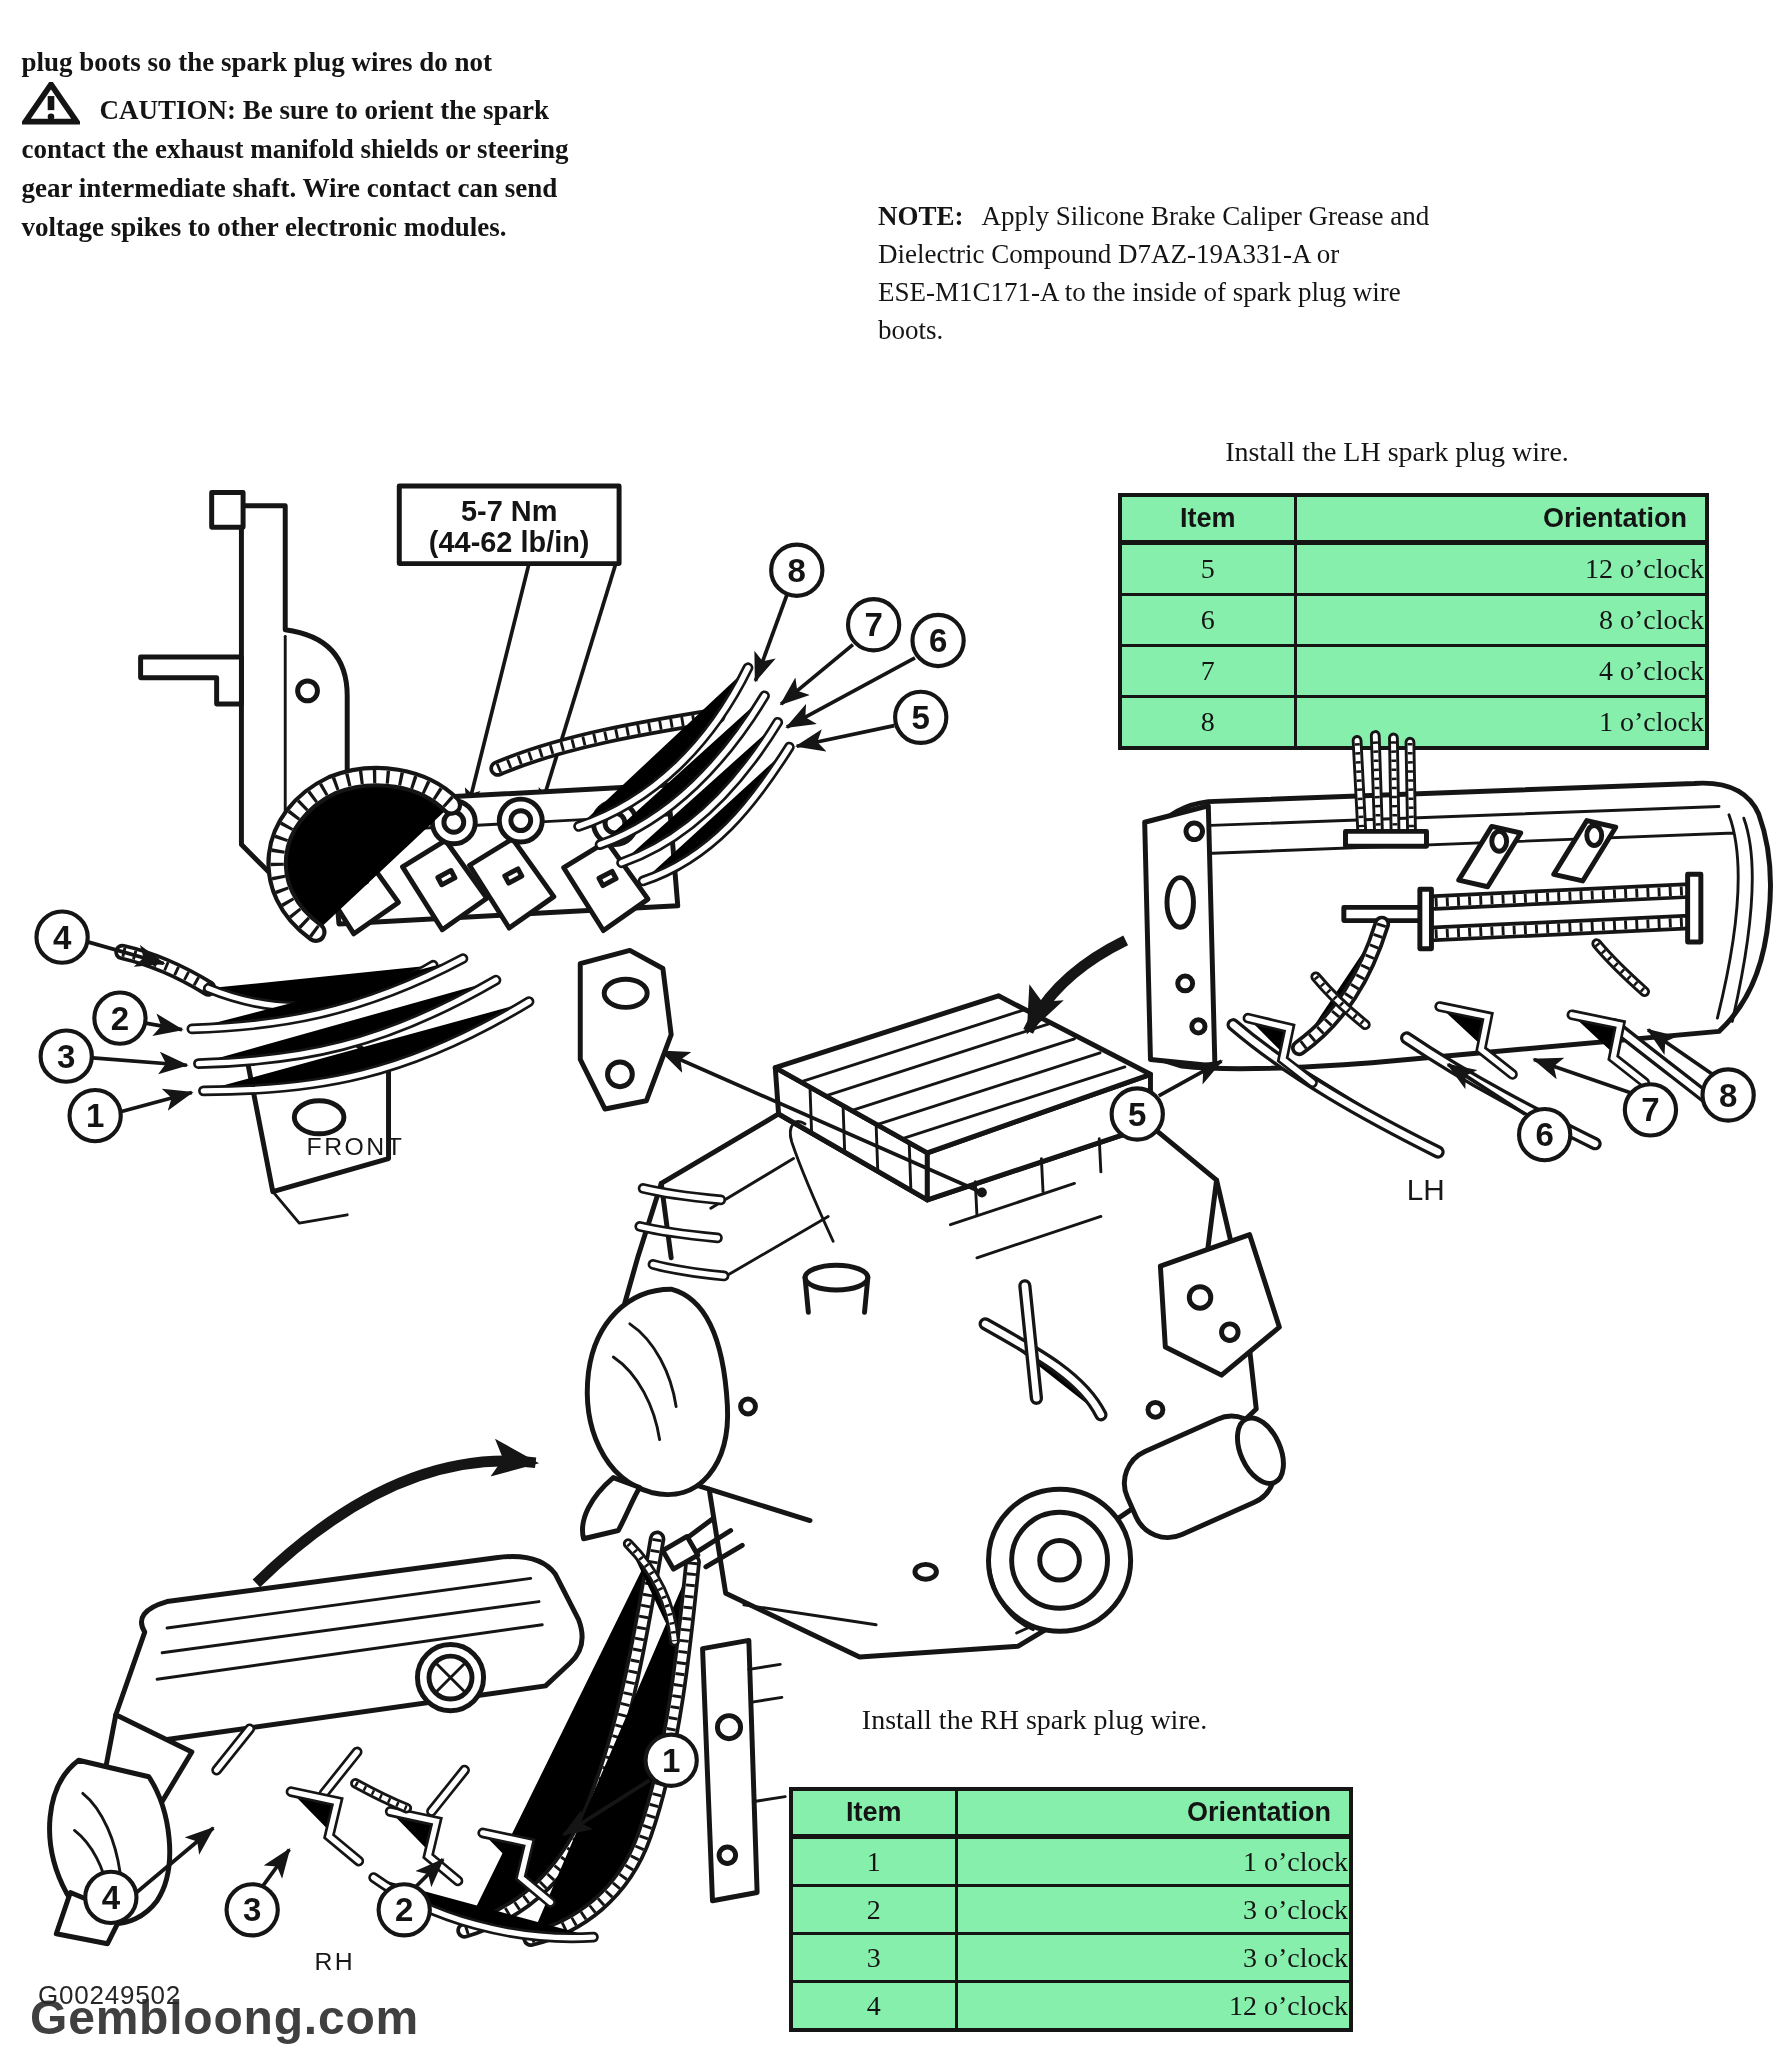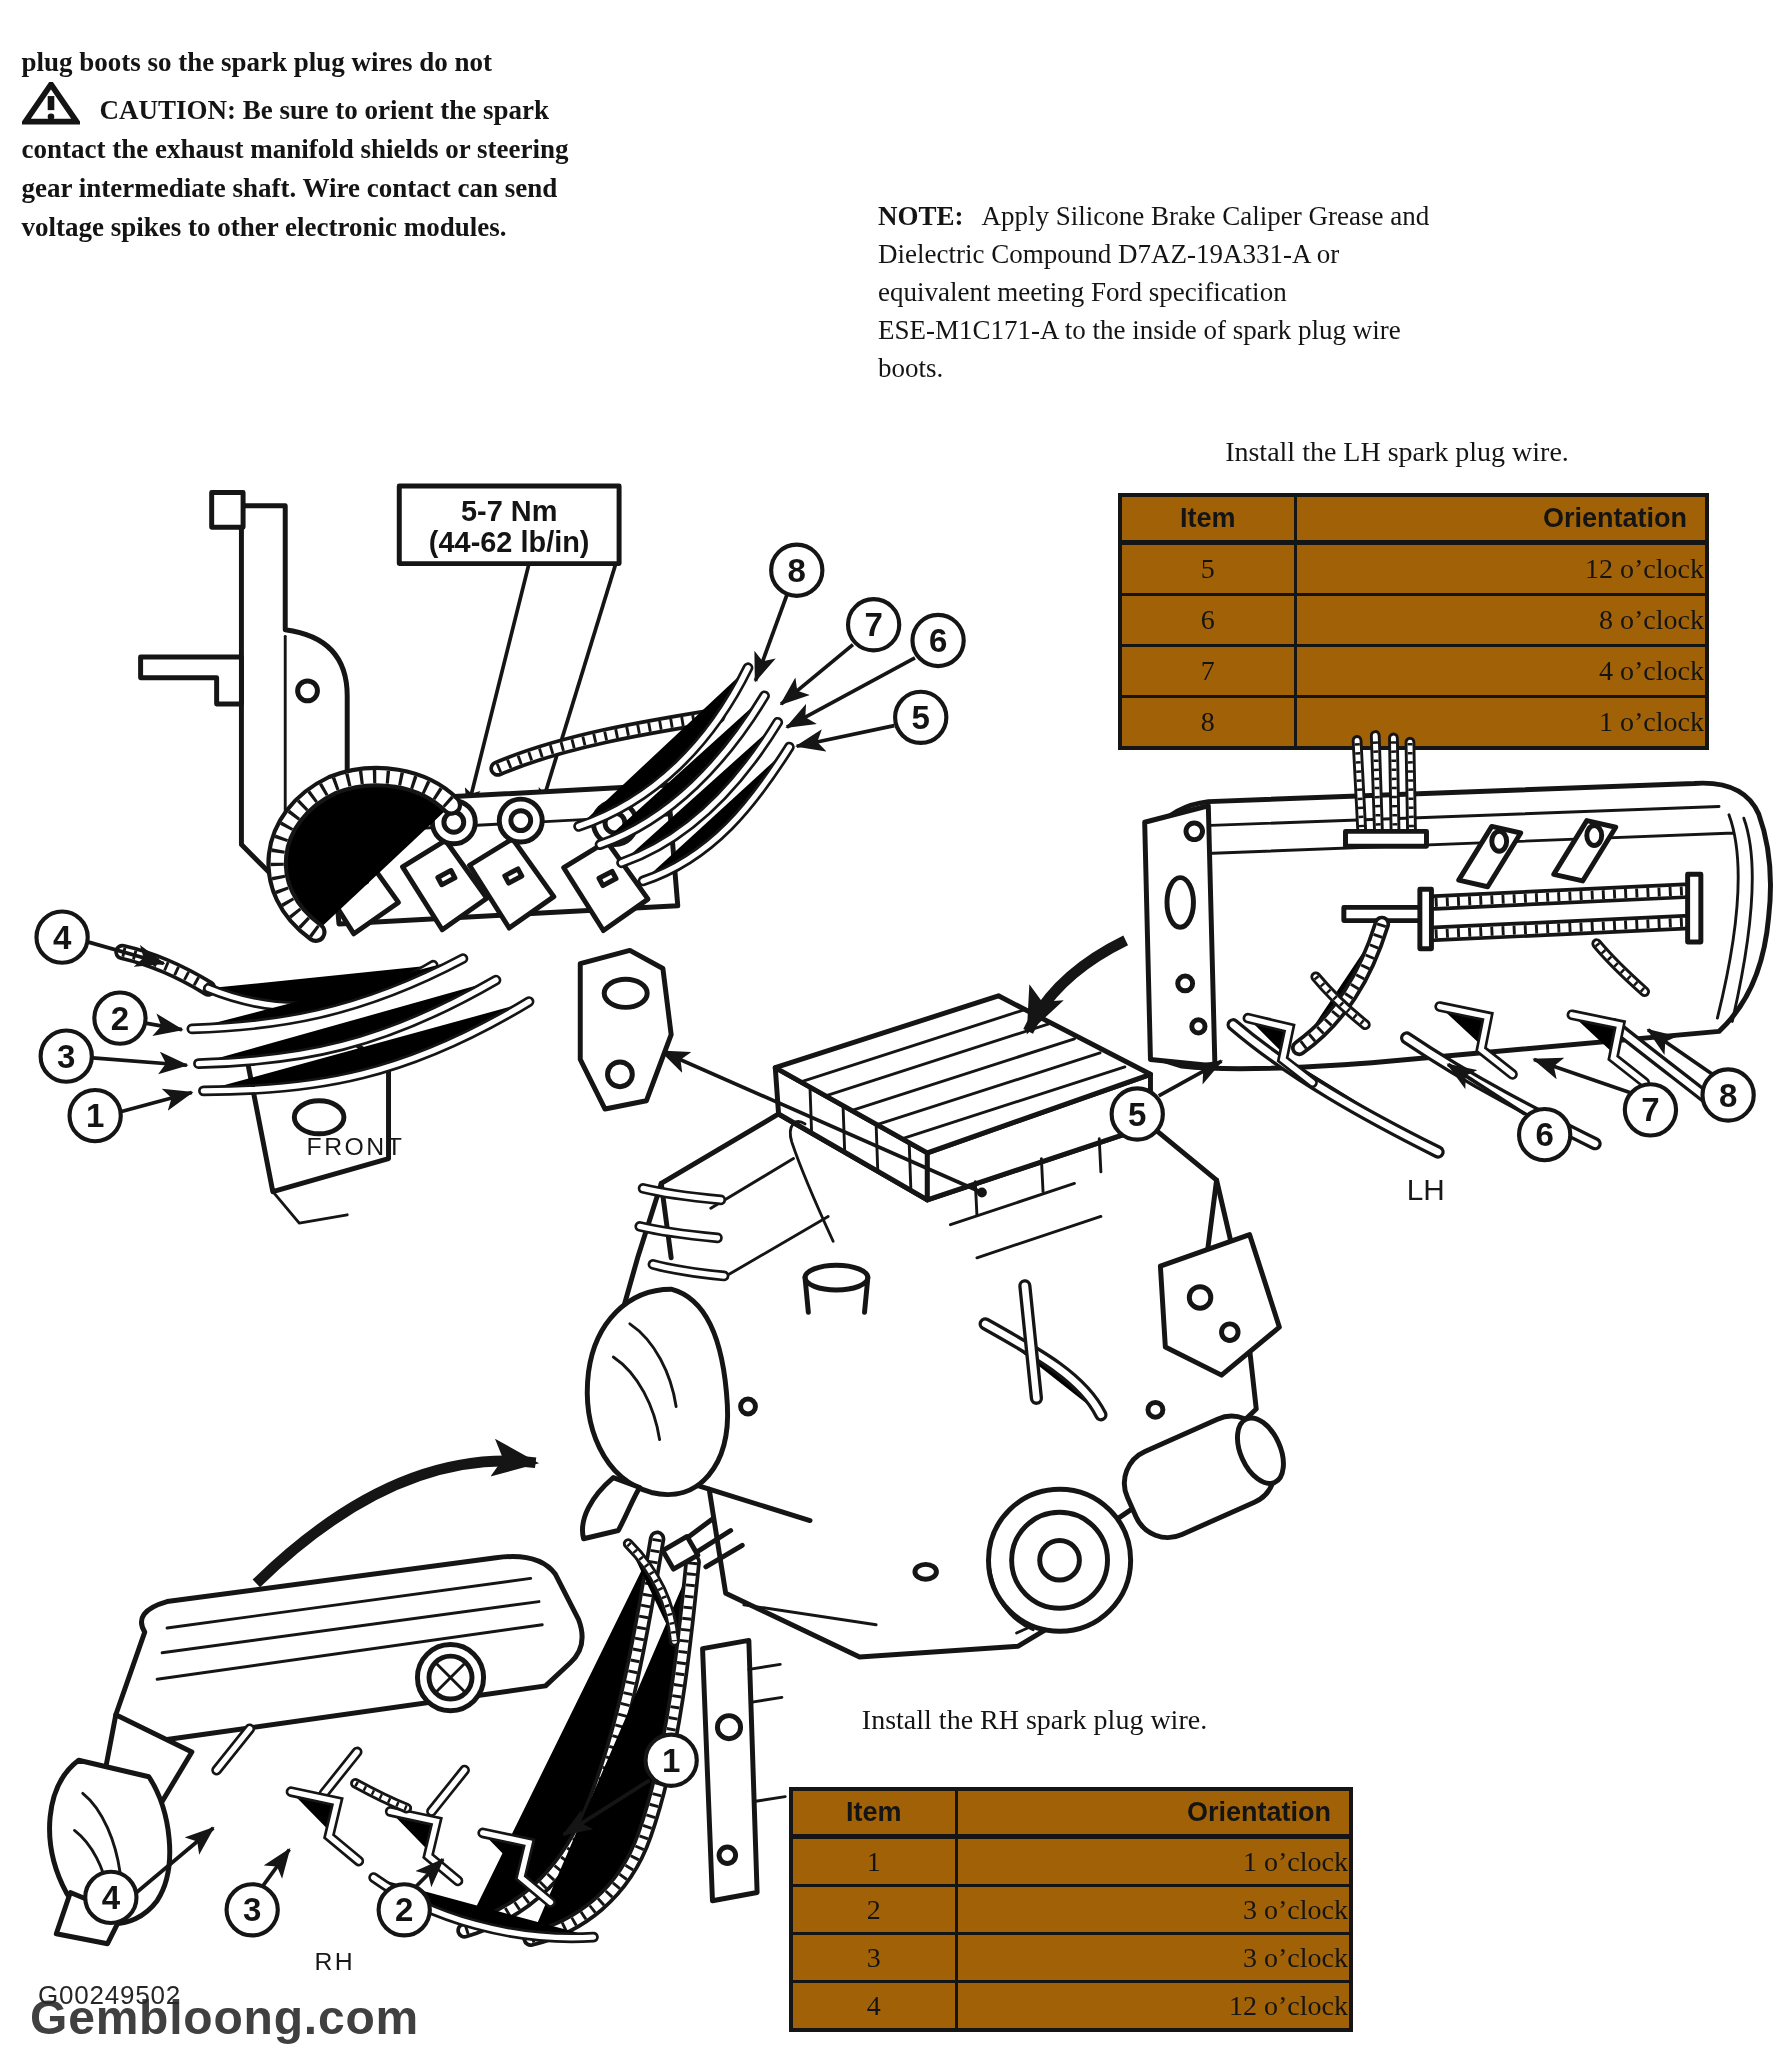--- a/index.html
+++ b/index.html
@@ -12,21 +12,21 @@
   
   .caution{left:21.5px;top:43px;width:488px;font-weight:bold;font-size:27px;line-height:39px;}
   .caution .cline{white-space:nowrap;}
   .warn-icon{display:inline-block;vertical-align:-5.8px;margin-right:20px;}
   .note{left:878px;top:197px;width:661px;font-size:27px;line-height:38px;}
   .note .b{font-weight:bold;margin-right:18px;}
   .heading{font-size:28px;text-align:center;}
   .lh-heading{left:1091px;top:436px;width:612px;}
   .rh-heading{left:745px;top:1704px;width:579px;}
   
-  table.otable{border-collapse:collapse;position:absolute;table-layout:fixed;background:#a16207;}
+  table.otable{border-collapse:collapse;position:absolute;table-layout:fixed;background:#86efac;}
   table.otable, table.otable th, table.otable td{border:3.3px solid #151515;}
   table.otable{border-width:4.1px;}
   table.otable thead th{
     font-family:"Liberation Sans", sans-serif;font-weight:bold;font-size:27px;
     border-bottom-width:5.8px;height:41px;
   }
   table.otable td{font-size:28px;}
   table.lh td{height:46px;}
   table.rh td{height:43px;}
   .c{text-align:center;}
@@ -74,21 +74,20 @@
     </svg><span>CAUTION: Be sure to orient the spark</span>
   </div>
   <div class="cline">contact the exhaust manifold shields or steering</div>
   <div class="cline">gear intermediate shaft. Wire contact can send</div>
   <div class="cline">voltage spikes to other electronic modules.</div>
 </div>
 
 <div class="abs note">
   <div><span class="b">NOTE:</span><span>Apply Silicone Brake Caliper Grease and</span></div>
   <div>Dielectric Compound D7AZ-19A331-A or</div>
-  <div>equivalent meeting Ford specification</div>
   <div>ESE-M1C171-A to the inside of spark plug wire</div>
   <div>boots.</div>
 </div>
 
 <div class="abs heading lh-heading">Install the LH spark plug wire.</div>
 <table class="otable lh" style="left:1118px;top:493px;width:591px;">
   <colgroup>
       <col style="width:175px">
       <col style="width:412px">
     </colgroup>

